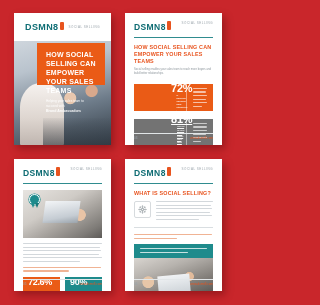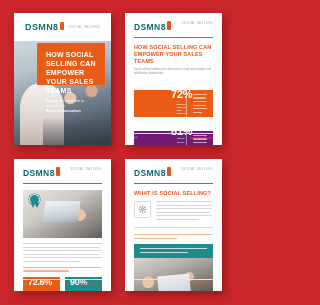--- a/index.html
+++ b/index.html
@@ -78,30 +78,30 @@
 
   .foot{
     position:absolute; left:9px; right:9px; bottom:5px;
     display:flex; align-items:center; justify-content:space-between;
     border-top:1px solid #e2e6e8; padding-top:2px;
   }
   .foot .pg{ font-size:3px; color:#9aa4ab; }
   .foot .url{ font-size:3px; color:#e8541f; }
 
   
-  .stat{ display:flex; height:27px; margin-top:14px; color:#fff;padding-left:36px; }
+  .stat{ display:flex; height:27px; margin-top:8px; color:#fff;padding-left:36px; }
   .stat .num{
     width:38%; display:flex; align-items:center; padding-left:7px;
     font-size:11px; font-weight:bold; letter-spacing:-.3px;
   }
   .stat .body{ flex:1; padding:4px 6px 0 6px; border-left:1px solid rgba(255,255,255,.45); }
   .stat .body .tt{ height:1.4px; background:rgba(255,255,255,.62); margin-bottom:2.2px; border-radius:1px;}
   .stat .num .cap{ font-size:2.4px; font-weight:normal; line-height:3.2px; display:block; opacity:.92;}
   .st-orange{ background:#ea5b16; }
-  .st-teal{ background:#701a75; }
+  .st-teal{ background:#737373;text-decoration:underline; }
   .numwrap{ display:flex; flex-direction:column; justify-content:center; }
   .ic svg{ width:9px; height:9px; display:block; }
 
   
   .photo3{
     height:48px; margin-top:4px; position:relative;
     background:
       radial-gradient(circle at 72% 52%, #e9c4a6 0 9%, rgba(233,196,166,0) 10%),
       linear-gradient(150deg,#e7e4e0 0%,#cfcbc6 38%,#a9a5a0 60%,#7e7b77 85%,#5d5a57 100%);
   }

